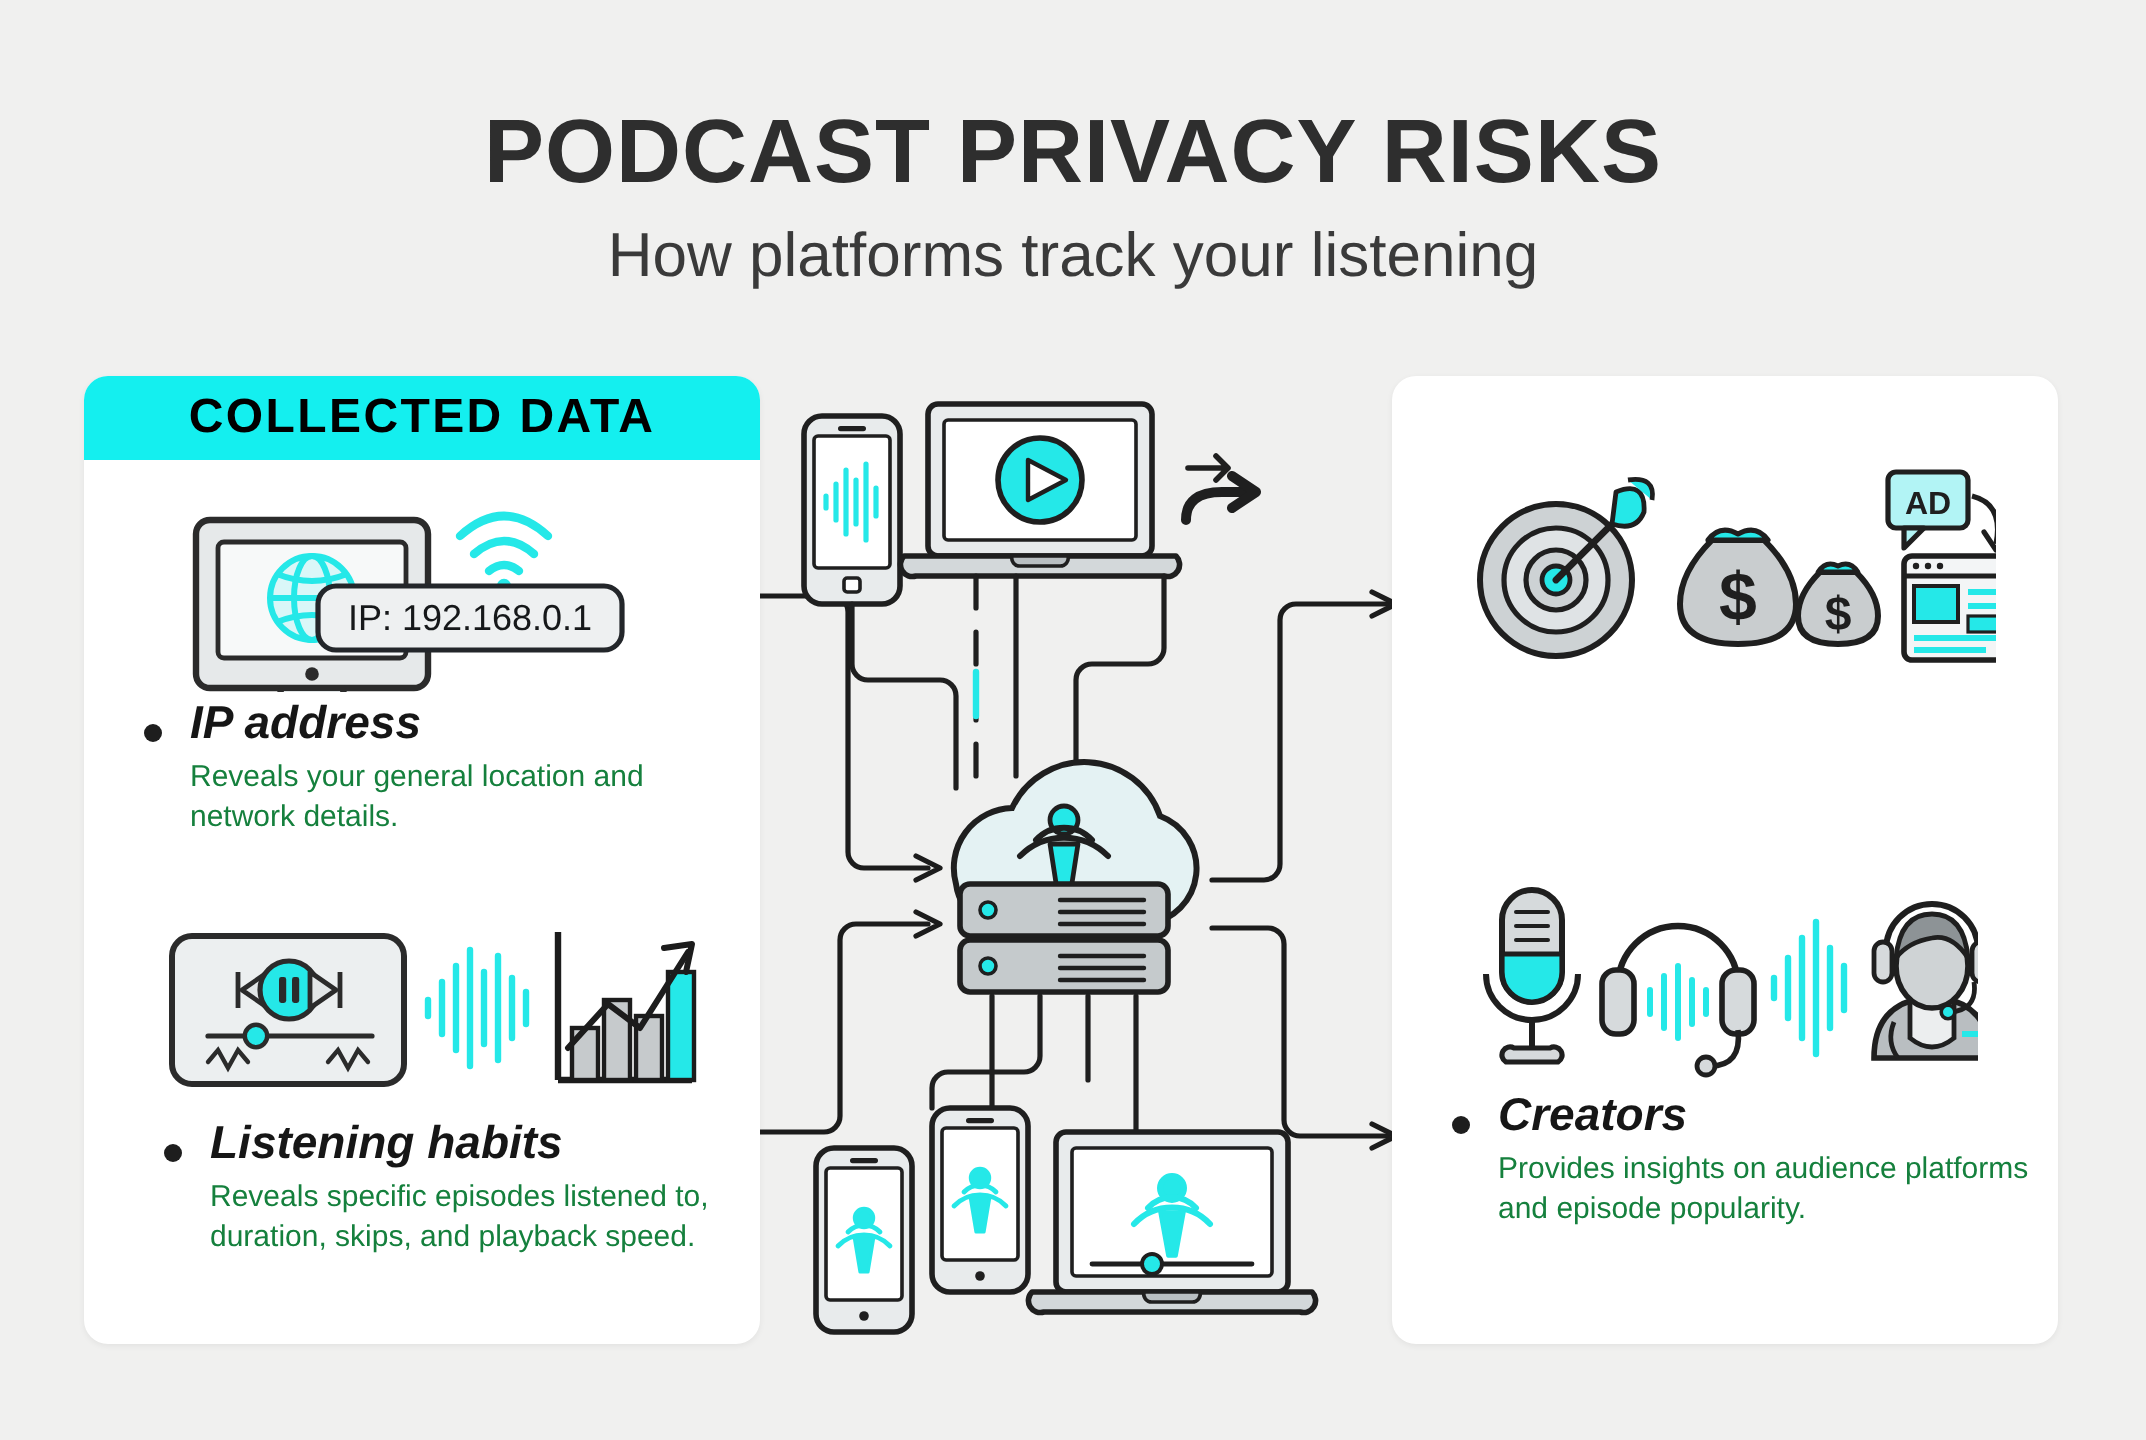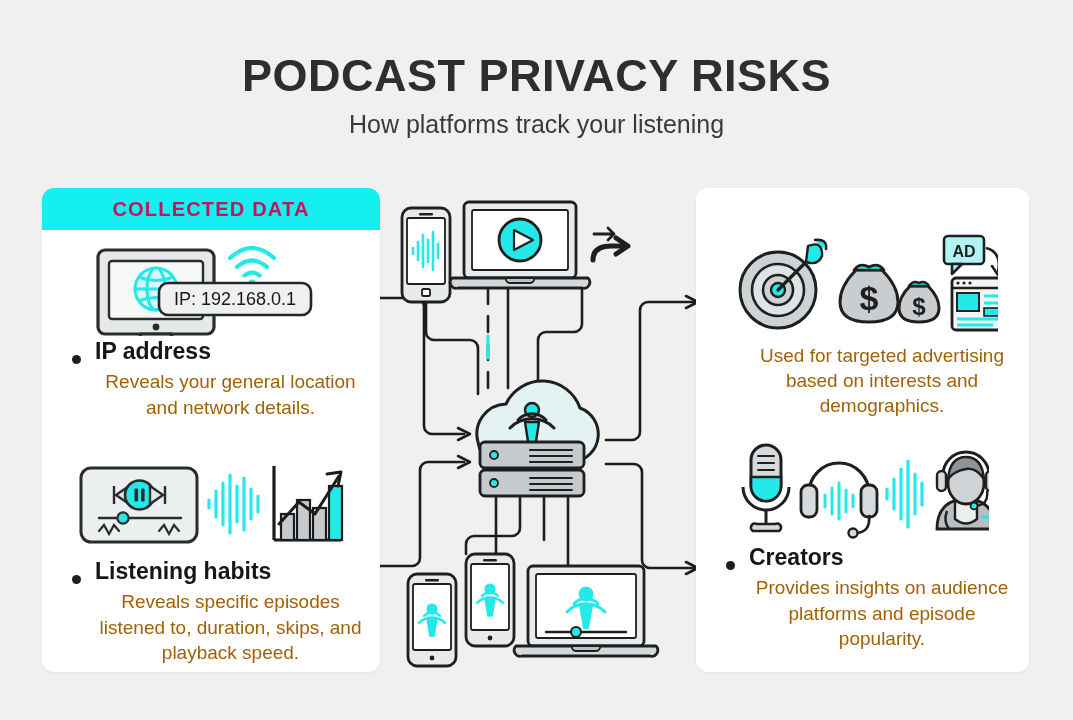--- a/index.html
+++ b/index.html
@@ -15,59 +15,59 @@
   .title {
     position: absolute; left: 0; top: 50px; width: 1073px;
     text-align: center;
     font-size: 45px; font-weight: 700; letter-spacing: 0.5px;
     color: #2e2e2e;
     text-transform: uppercase;
   }
   .subtitle {
     position: absolute; left: 0; top: 110px; width: 1073px;
     text-align: center;
-    font-size: 25px; font-weight: 400; color: #3a3a3a;
+    font-size: 31px; font-weight: 400; color: #3a3a3a;
   }
 
   
   .panel {
     position: absolute;
     background: #ffffff;
     border-radius: 12px;
     overflow: hidden;
     box-shadow: 0 1px 3px rgba(0,0,0,0.06);
   }
   .panel-left  { left: 42px;  top: 188px; width: 338px; height: 484px; }
   .panel-right { left: 696px; top: 188px; width: 333px; height: 484px; }
 
   .panel-header {
     height: 42px; background: #14efef;
     display: flex; align-items: center; justify-content: center;
-    font-size: 20px; font-weight: 700; letter-spacing: 1.2px;
-    color: #be185d; text-transform: uppercase;
+    font-size: 24px; font-weight: 700; letter-spacing: 1.2px;
+    color: #000000; text-transform: uppercase;
   }
 
   .entry { position: absolute; left: 0; width: 100%; }
   .entry-art {
     height: 108px; display: flex; align-items: center; justify-content: center;
   }
   .entry-head {
-    display: flex; align-items: flex-end; padding-left: 30px;
+    display: flex; align-items: center; padding-left: 30px; font-style: italic;
   }
   .bullet {
     width: 9px; height: 9px; border-radius: 50%;
     background: #1e1e1e; margin-top: 11px; margin-right: 14px;
     flex: 0 0 auto;
   }
   .entry-title {
     font-size: 23px; font-weight: 700; color: #161616; line-height: 1.15;
   }
   .entry-desc {
-    font-size: 19px; line-height: 1.32; color: #a16207;
-    padding-left: 53px; padding-right: 14px; margin-top: 5px; text-align: center;
+    font-size: 15px; line-height: 1.32; color: #15803d;
+    padding-left: 53px; padding-right: 14px; margin-top: 5px;
   }
 
   
   .art-svg { display: block; }
   .center-svg { position: absolute; left: 380px; top: 188px; }
 
   
   :root {
     --cy: #25e8e8;
     --cy-d: #0fd5d5;
@@ -82,21 +82,21 @@
 <body>
 
 <div class="stage">
 
   <div class="title">PODCAST PRIVACY RISKS</div>
   <div class="subtitle">How platforms track your listening</div>
 
   <div class="panel panel-left">
     <div class="panel-header">COLLECTED DATA</div>
 
-    <div class="entry" style="top:42px;">
+    <div class="entry" style="top:52px;">
       <div class="entry-art">
         <svg class="art-svg" width="250" height="104" viewBox="0 0 250 104">
 
           <rect x="12" y="18" width="116" height="84" rx="7" fill="#e6e9ea" stroke="#2b2b2b" stroke-width="3.2"></rect>
           <rect x="23" y="29" width="94" height="58" rx="3" fill="#f7f9f9" stroke="#2b2b2b" stroke-width="2.4"></rect>
           <circle cx="70" cy="95" r="3.4" fill="#2b2b2b"></circle>
           <path d="M55 102 L47 122 L93 122 L85 102 Z" fill="#dfe3e4" stroke="#2b2b2b" stroke-width="3"></path>
 
           <g stroke="#25e8e8" stroke-width="3" fill="none">
             <circle cx="70" cy="57" r="21" fill="#d9f7f8"></circle>
@@ -119,21 +119,21 @@
           <text x="149" y="73" text-anchor="middle" font-family="Liberation Sans, sans-serif" font-size="18" fill="#16181a">IP: 192.168.0.1</text>
         </svg>
       </div>
       <div class="entry-head">
         <span class="bullet"></span>
         <span class="entry-title">IP address</span>
       </div>
       <div class="entry-desc">Reveals your general location and network details.</div>
     </div>
 
-    <div class="entry" style="top:262px;">
+    <div class="entry" style="top:262px;padding-left:10px;">
       <div class="entry-art">
         <svg class="art-svg" width="268" height="92" viewBox="0 0 268 92">
 
           <rect x="4" y="10" width="116" height="74" rx="10" fill="#eceff0" stroke="#2b2b2b" stroke-width="3"></rect>
 
           <g fill="#e2e6e7" stroke="#2b2b2b" stroke-width="2.4" stroke-linejoin="round">
             <path d="M37 28 L37 46"></path>
             <path d="M52 28 L39 37 L52 46 Z"></path>
           </g>
 
@@ -221,21 +221,20 @@
             <circle cx="242" cy="49" r="1.6" fill="#1f1f1f"></circle>
             <rect x="229" y="59" width="22" height="18" fill="#25e8e8" stroke="#1f1f1f" stroke-width="2"></rect>
             <line x1="256" y1="62" x2="283" y2="62" stroke="#25e8e8" stroke-width="3"></line>
             <line x1="256" y1="69" x2="283" y2="69" stroke="#25e8e8" stroke-width="3"></line>
             <rect x="256" y="74" width="27" height="8" fill="#25e8e8" stroke="#1f1f1f" stroke-width="1.6"></rect>
             <line x1="229" y1="85" x2="283" y2="85" stroke="#25e8e8" stroke-width="3"></line>
             <line x1="229" y1="91" x2="265" y2="91" stroke="#25e8e8" stroke-width="3"></line>
           </g>
         </svg>
       </div>
-      <div class="entry-desc">Used for targeted advertising based on interests and demographics.</div>
     </div>
 
     <div class="entry" style="top:248px;">
       <div class="entry-art">
         <svg class="art-svg" width="252" height="98" viewBox="0 0 252 98">
 
           <rect x="14" y="4" width="30" height="56" rx="15" fill="#d6dadc" stroke="#1f1f1f" stroke-width="3"></rect>
           <path d="M14 36 h30 v9 a15 15 0 0 1 -30 0 Z" fill="#25e8e8" stroke="#1f1f1f" stroke-width="2.6"></path>
           <g stroke="#1f1f1f" stroke-width="2" stroke-linecap="round">
             <line x1="21" y1="15" x2="37" y2="15"></line>

